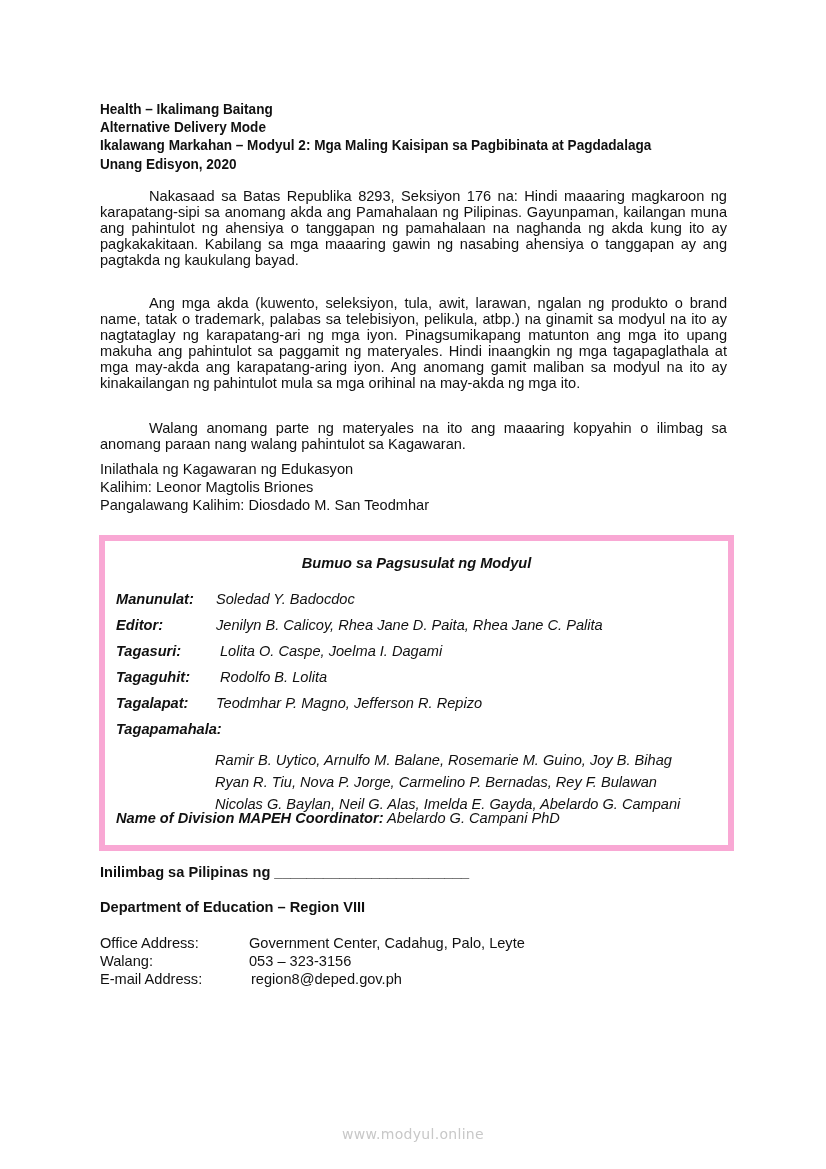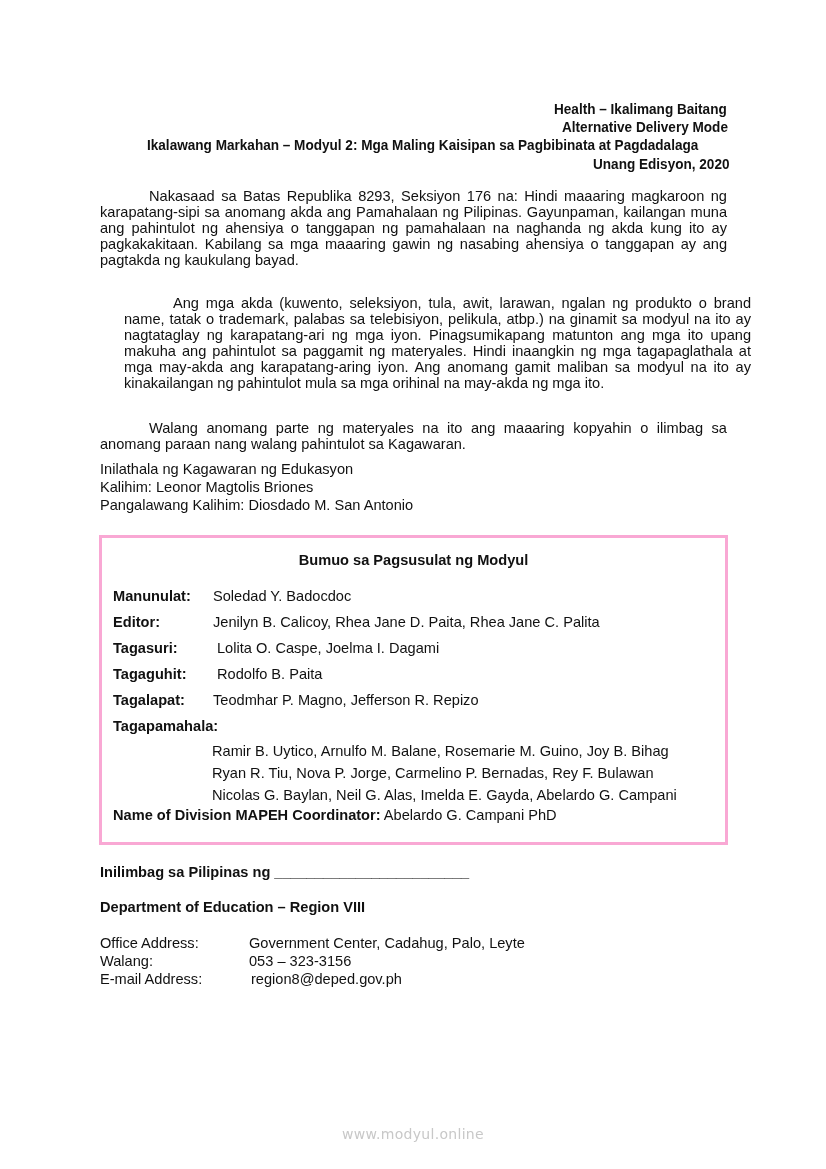--- a/index.html
+++ b/index.html
@@ -1,36 +1,36 @@
 <!DOCTYPE html>
 <html><head>
   <meta charset="utf-8">
   <style>
     html, body { margin: 0; padding: 0; background: #ffffff; }
     body { width: 826px; height: 1169px; position: relative; overflow: hidden;
            font-family: "Liberation Sans", sans-serif; color: #111111; }
     .narrow { display: inline-block; transform: scaleX(0.93); transform-origin: left center; white-space: nowrap; }
     .header { position: absolute; left: 100px; top: 100px; width: 640px;
               font-weight: bold; font-size: 14.6px; line-height: 18.2px; }
-    .header div { white-space: nowrap; text-align: right; }
+    .header div { white-space: nowrap; }
     .para { position: absolute; left: 100px; width: 627px; font-size: 14.6px; line-height: 16px;
             text-align: justify; text-align-last: left; }
     .para .indent { display: inline-block; width: 49px; }
     #p1 { top: 188px; }
-    #p2 { top: 295px; margin-left: 24px; }
+    #p2 { top: 295px; }
     #p3 { top: 420px; }
     .publisher { position: absolute; left: 100px; top: 460px; font-size: 14.6px; line-height: 18.2px; }
     .credits-box { position: absolute; left: 99px; top: 535px; width: 623px; height: 304px;
-                   border: 3px solid #f9a8d4; }
+                   border: 6px solid #f9a8d4; font-style: italic; }
     .credits-title { position: absolute; left: 0; right: 0; top: 14px; text-align: center;
                      font-weight: bold; font-size: 14.6px; }
     .credit-row { position: absolute; left: 11px; font-size: 14.6px; white-space: nowrap; }
     .credit-row .label { position: absolute; left: 0; font-weight: bold; }
     .credit-row .value { position: absolute; white-space: nowrap; }
-    .mgr-line { position: absolute; left: 110px; font-size: 14.6px; white-space: nowrap; }
+    .mgr-line { position: absolute; left: 110px; font-size: 14.6px; white-space: nowrap; margin-top: 6px; }
     .coord-row { position: absolute; left: 11px; top: 269px; font-size: 14.6px; white-space: nowrap; }
     .coord-row b { font-weight: bold; text-align: center; }
     .printed { position: absolute; left: 100px; top: 864px; font-weight: bold; font-size: 14.6px; white-space: nowrap; }
     .deped { position: absolute; left: 100px; top: 899px; font-weight: bold; font-size: 14.6px; white-space: nowrap; }
     .contact { position: absolute; left: 100px; top: 934px; font-size: 14.6px; line-height: 18.2px; }
     .contact-row { position: relative; height: 18.2px; white-space: nowrap; }
     .contact-row .clabel { position: absolute; left: 0; }
     .contact-row .cvalue { position: absolute; left: 149px; }
     .watermark { position: absolute; left: 0; right: 0; top: 1126px; text-align: center;
                  font-family: "DejaVu Sans", sans-serif; font-size: 14px; color: #c8c8c8; letter-spacing: 0.3px; }
@@ -45,41 +45,41 @@
   <div><span class="narrow">Unang Edisyon, 2020</span></div>
 </div>
 
 <div class="para" id="p1"><span class="indent"></span><span>Nakasaad sa Batas Republika 8293, Seksiyon 176 na: Hindi maaaring magkaroon ng karapatang-sipi sa anomang akda ang Pamahalaan ng Pilipinas. Gayunpaman, kailangan muna ang pahintulot ng ahensiya o tanggapan ng pamahalaan na naghanda ng akda kung ito ay pagkakakitaan. Kabilang sa mga maaaring gawin ng nasabing ahensiya o tanggapan ay ang pagtakda ng kaukulang bayad.</span></div>
 <div class="para" id="p2"><span class="indent"></span><span>Ang mga akda (kuwento, seleksiyon, tula, awit, larawan, ngalan ng produkto o brand name, tatak o trademark, palabas sa telebisiyon, pelikula, atbp.) na ginamit sa modyul na ito ay nagtataglay ng karapatang-ari ng mga iyon. Pinagsumikapang matunton ang mga ito upang makuha ang pahintulot sa paggamit ng materyales. Hindi inaangkin ng mga tagapaglathala at mga may-akda ang karapatang-aring iyon. Ang anomang gamit maliban sa modyul na ito ay kinakailangan ng pahintulot mula sa mga orihinal na may-akda ng mga ito.</span></div>
 <div class="para" id="p3"><span class="indent"></span><span>Walang anomang parte ng materyales na ito ang maaaring kopyahin o ilimbag sa anomang paraan nang walang pahintulot sa Kagawaran.</span></div>
 
 <div class="publisher">
   <div>Inilathala ng Kagawaran ng Edukasyon</div>
   <div>Kalihim: Leonor Magtolis Briones</div>
-  <div>Pangalawang Kalihim: Diosdado M. San Antonio</div>
+  <div>Pangalawang Kalihim: Diosdado M. San Teodmhar</div>
 </div>
 
 <div class="credits-box">
   <div class="credits-title">Bumuo sa Pagsusulat ng Modyul</div>
 
   <div class="credit-row" style="top:50px">
     <span class="label">Manunulat:</span>
     <span class="value" style="left:100px">Soledad Y. Badocdoc</span>
   </div>
   <div class="credit-row" style="top:76px">
     <span class="label">Editor:</span>
     <span class="value" style="left:100px">Jenilyn B. Calicoy, Rhea Jane D. Paita, Rhea Jane C. Palita</span>
   </div>
   <div class="credit-row" style="top:102px">
     <span class="label">Tagasuri:</span>
     <span class="value" style="left:104px">Lolita O. Caspe, Joelma I. Dagami</span>
   </div>
   <div class="credit-row" style="top:128px">
     <span class="label">Tagaguhit:</span>
-    <span class="value" style="left:104px">Rodolfo B. Paita</span>
+    <span class="value" style="left:104px">Rodolfo B. Lolita</span>
   </div>
   <div class="credit-row" style="top:154px">
     <span class="label">Tagalapat:</span>
     <span class="value" style="left:100px">Teodmhar P. Magno, Jefferson R. Repizo</span>
   </div>
   <div class="credit-row" style="top:180px">
     <span class="label">Tagapamahala:</span>
   </div>
 
   <div class="mgr-line" style="top:205px">Ramir B. Uytico, Arnulfo M. Balane, Rosemarie M. Guino, Joy B. Bihag</div>

